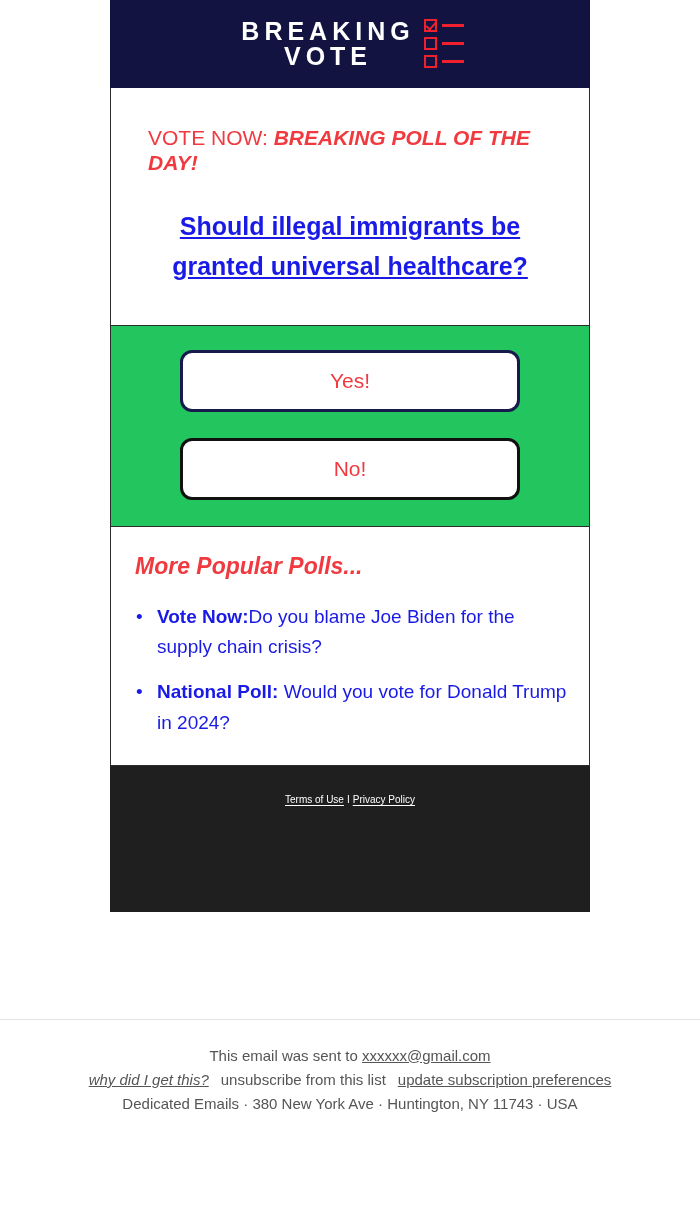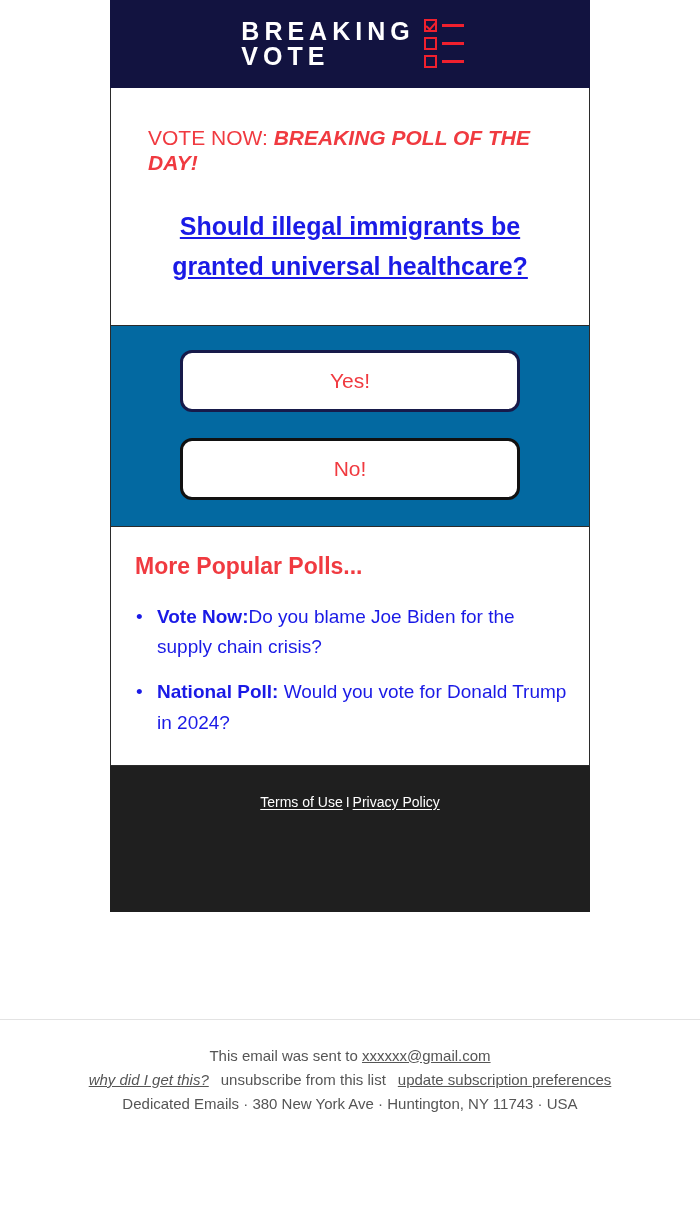--- a/index.html
+++ b/index.html
@@ -36,21 +36,21 @@
     box-sizing: border-box;
   }
   .logo {
     display: flex;
     align-items: center;
     gap: 9px;
   }
   .logo-words {
     display: flex;
     flex-direction: column;
-    align-items: flex-start;
+    align-items: center;
     line-height: 1.02;
   }
   .logo-word {
     color: #ffffff;
     font-weight: bold;
     font-size: 25px;
     letter-spacing: 5px;
     text-indent: 5px;
   }
   .logo-checks {
@@ -119,21 +119,21 @@
     font-size: 25px;
     font-weight: bold;
     line-height: 1.62;
     text-decoration: underline;
     text-underline-offset: 2px;
     padding: 0 2px 8px 2px;
   }
 
   
   .answers-band {
-    background: #0369a1;
+    background: #22c55e;
     border-left: 1px solid #2b2b2b;
     border-right: 1px solid #2b2b2b;
     border-bottom: 1px solid #2b2b2b;
     padding: 24px 0 26px 0;
     box-sizing: border-box;
   }
   .answer-btn {
     display: block;
     width: 340px;
     margin: 0 auto;
@@ -161,20 +161,21 @@
     border-left: 1px solid #2b2b2b;
     border-right: 1px solid #2b2b2b;
     border-bottom: 1px solid #2b2b2b;
     padding: 26px 22px 26px 12px;
     box-sizing: border-box;
   }
   .more-heading {
     color: #f03a40;
     font-size: 23px;
     font-weight: bold;
+    font-style: italic;
     margin: 0 0 22px 12px;
   }
   .poll-list {
     margin: 0;
     padding: 0 0 0 32px;
     list-style: none;
   }
   .poll-list li {
     position: relative;
     color: #1a1ae6;
@@ -201,21 +202,21 @@
     text-align: center;
     box-sizing: border-box;
     min-height: 146px;
   }
   .copyright {
     color: #ffffff;
     font-size: 14px;
     margin: 0 0 22px 0;
   }
   .footer-links {
-    font-size: 14px;
+    font-size: 10px;
     color: #ffffff;
   }
   .footer-links a {
     color: #ffffff;
     text-decoration: underline;
     text-underline-offset: 2px;
   }
   .footer-sep {
     color: #ffffff;
     padding: 0 3px;

